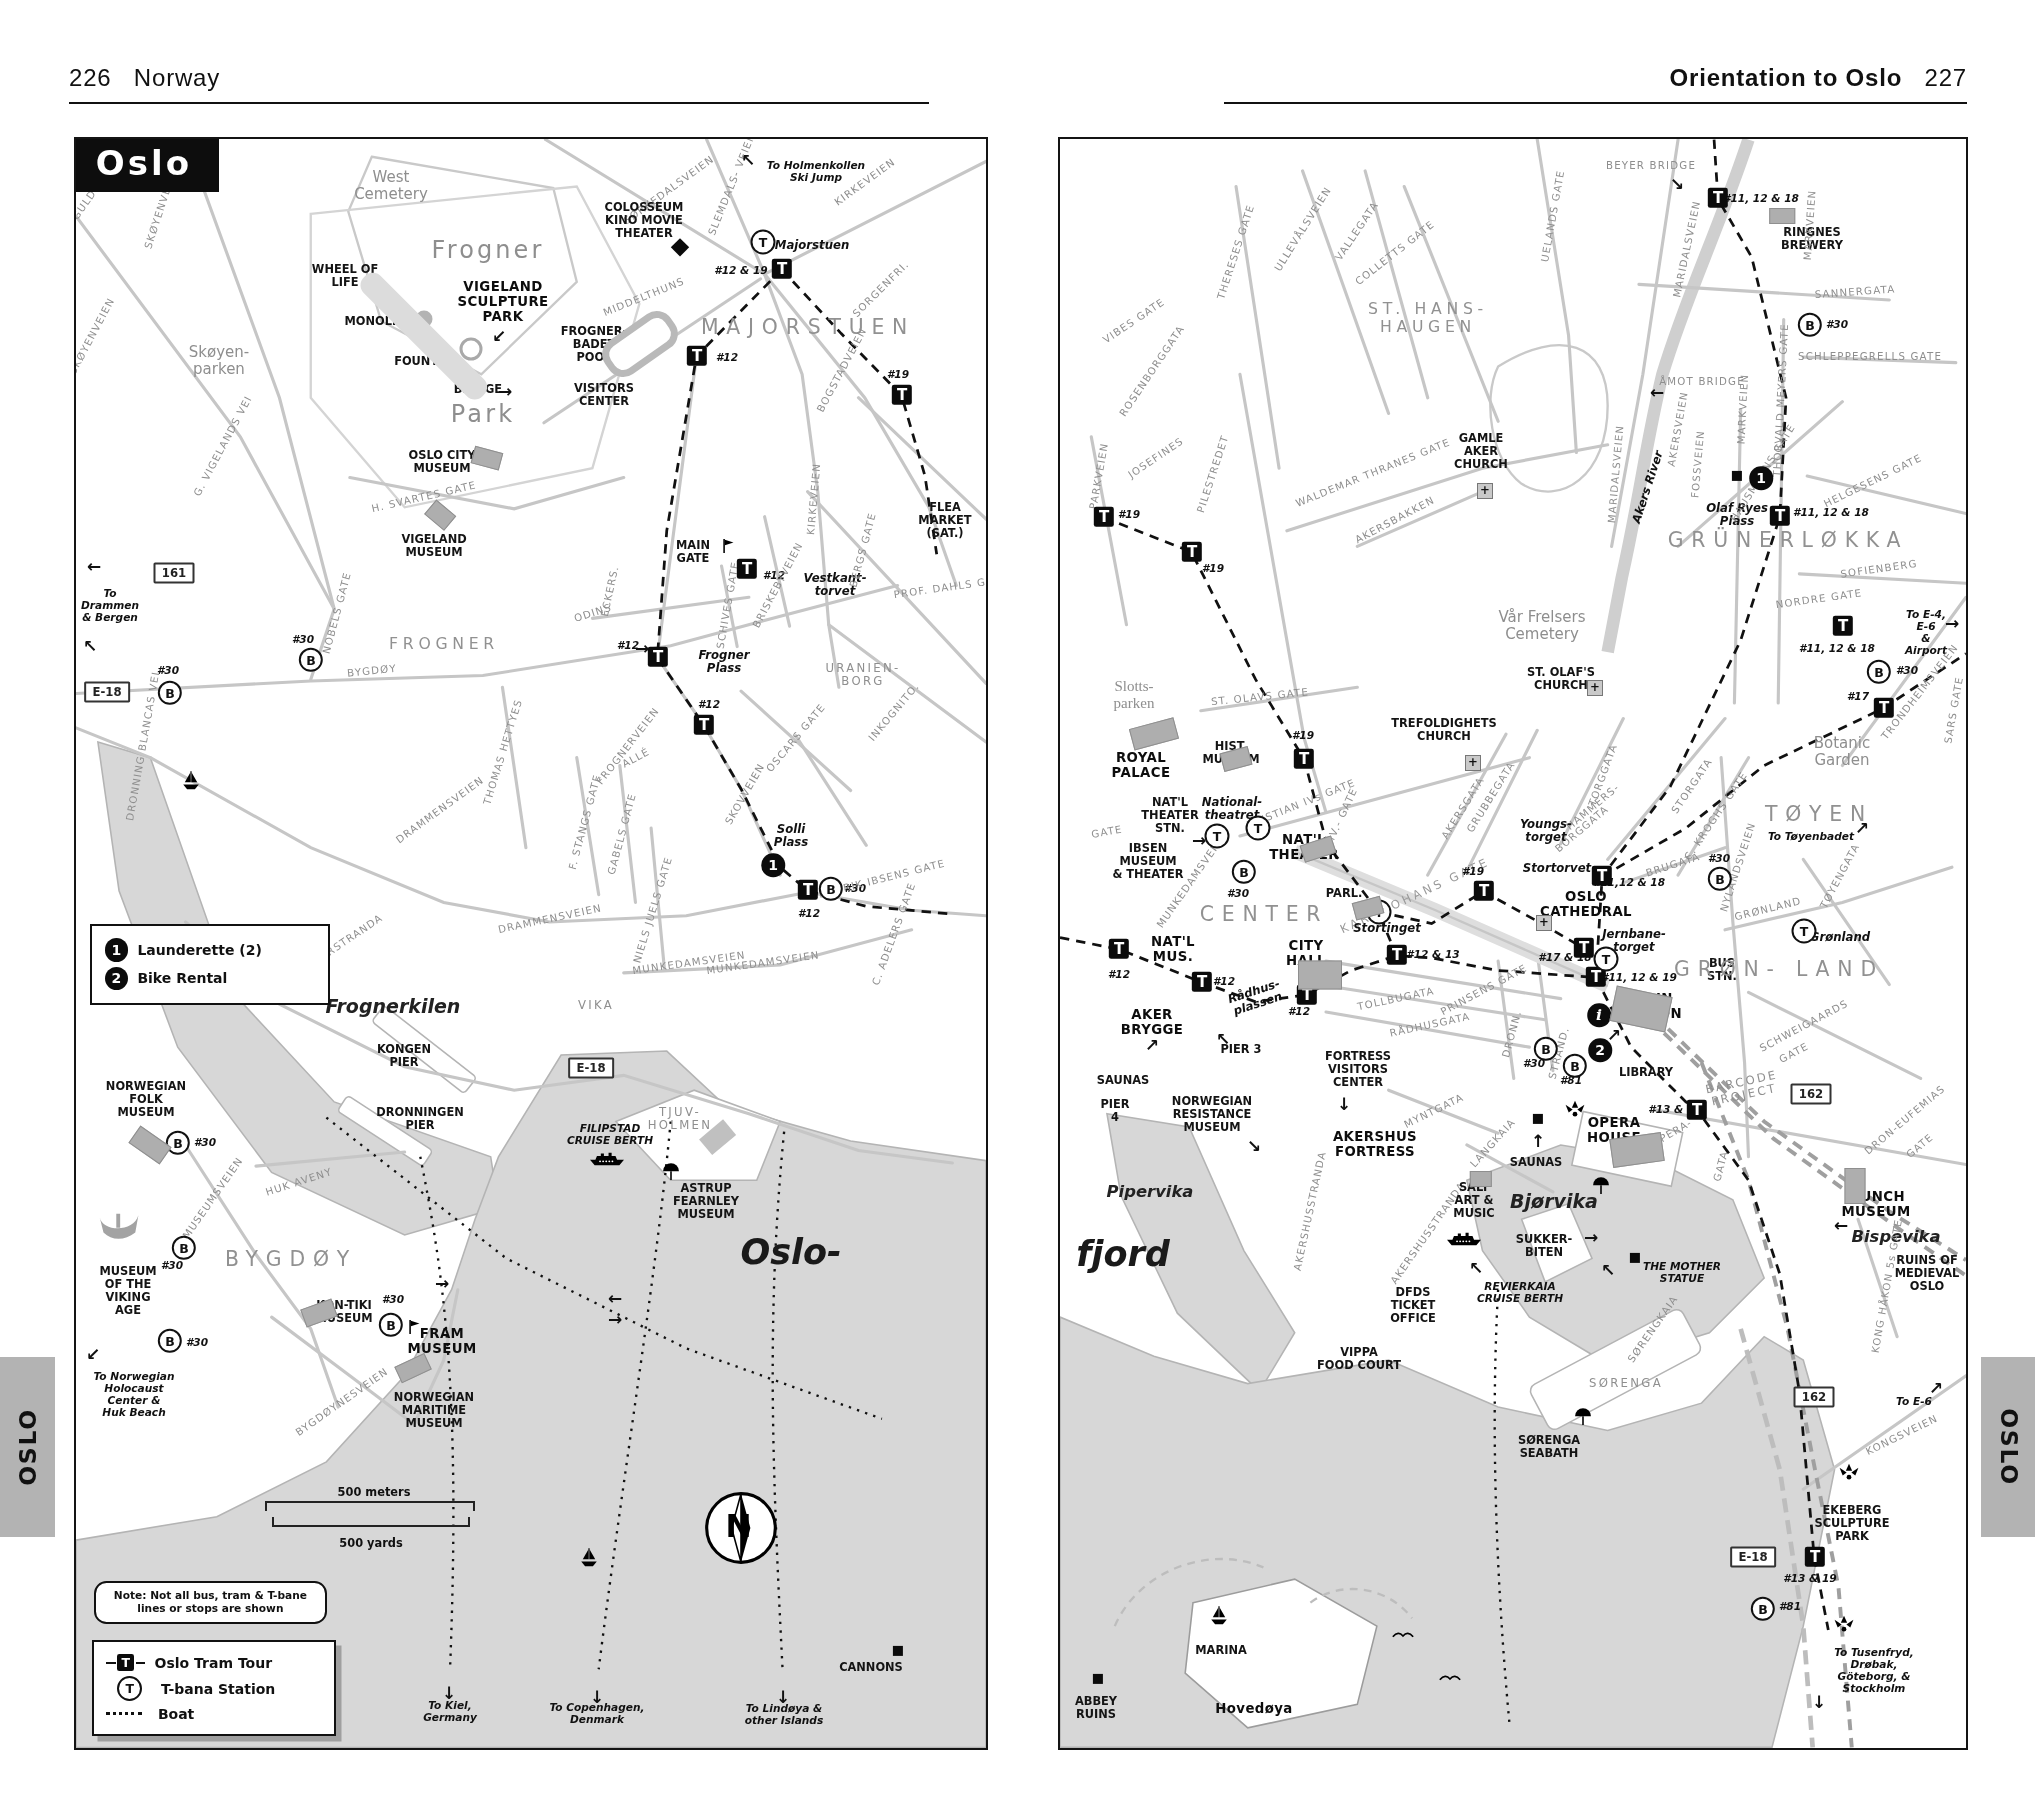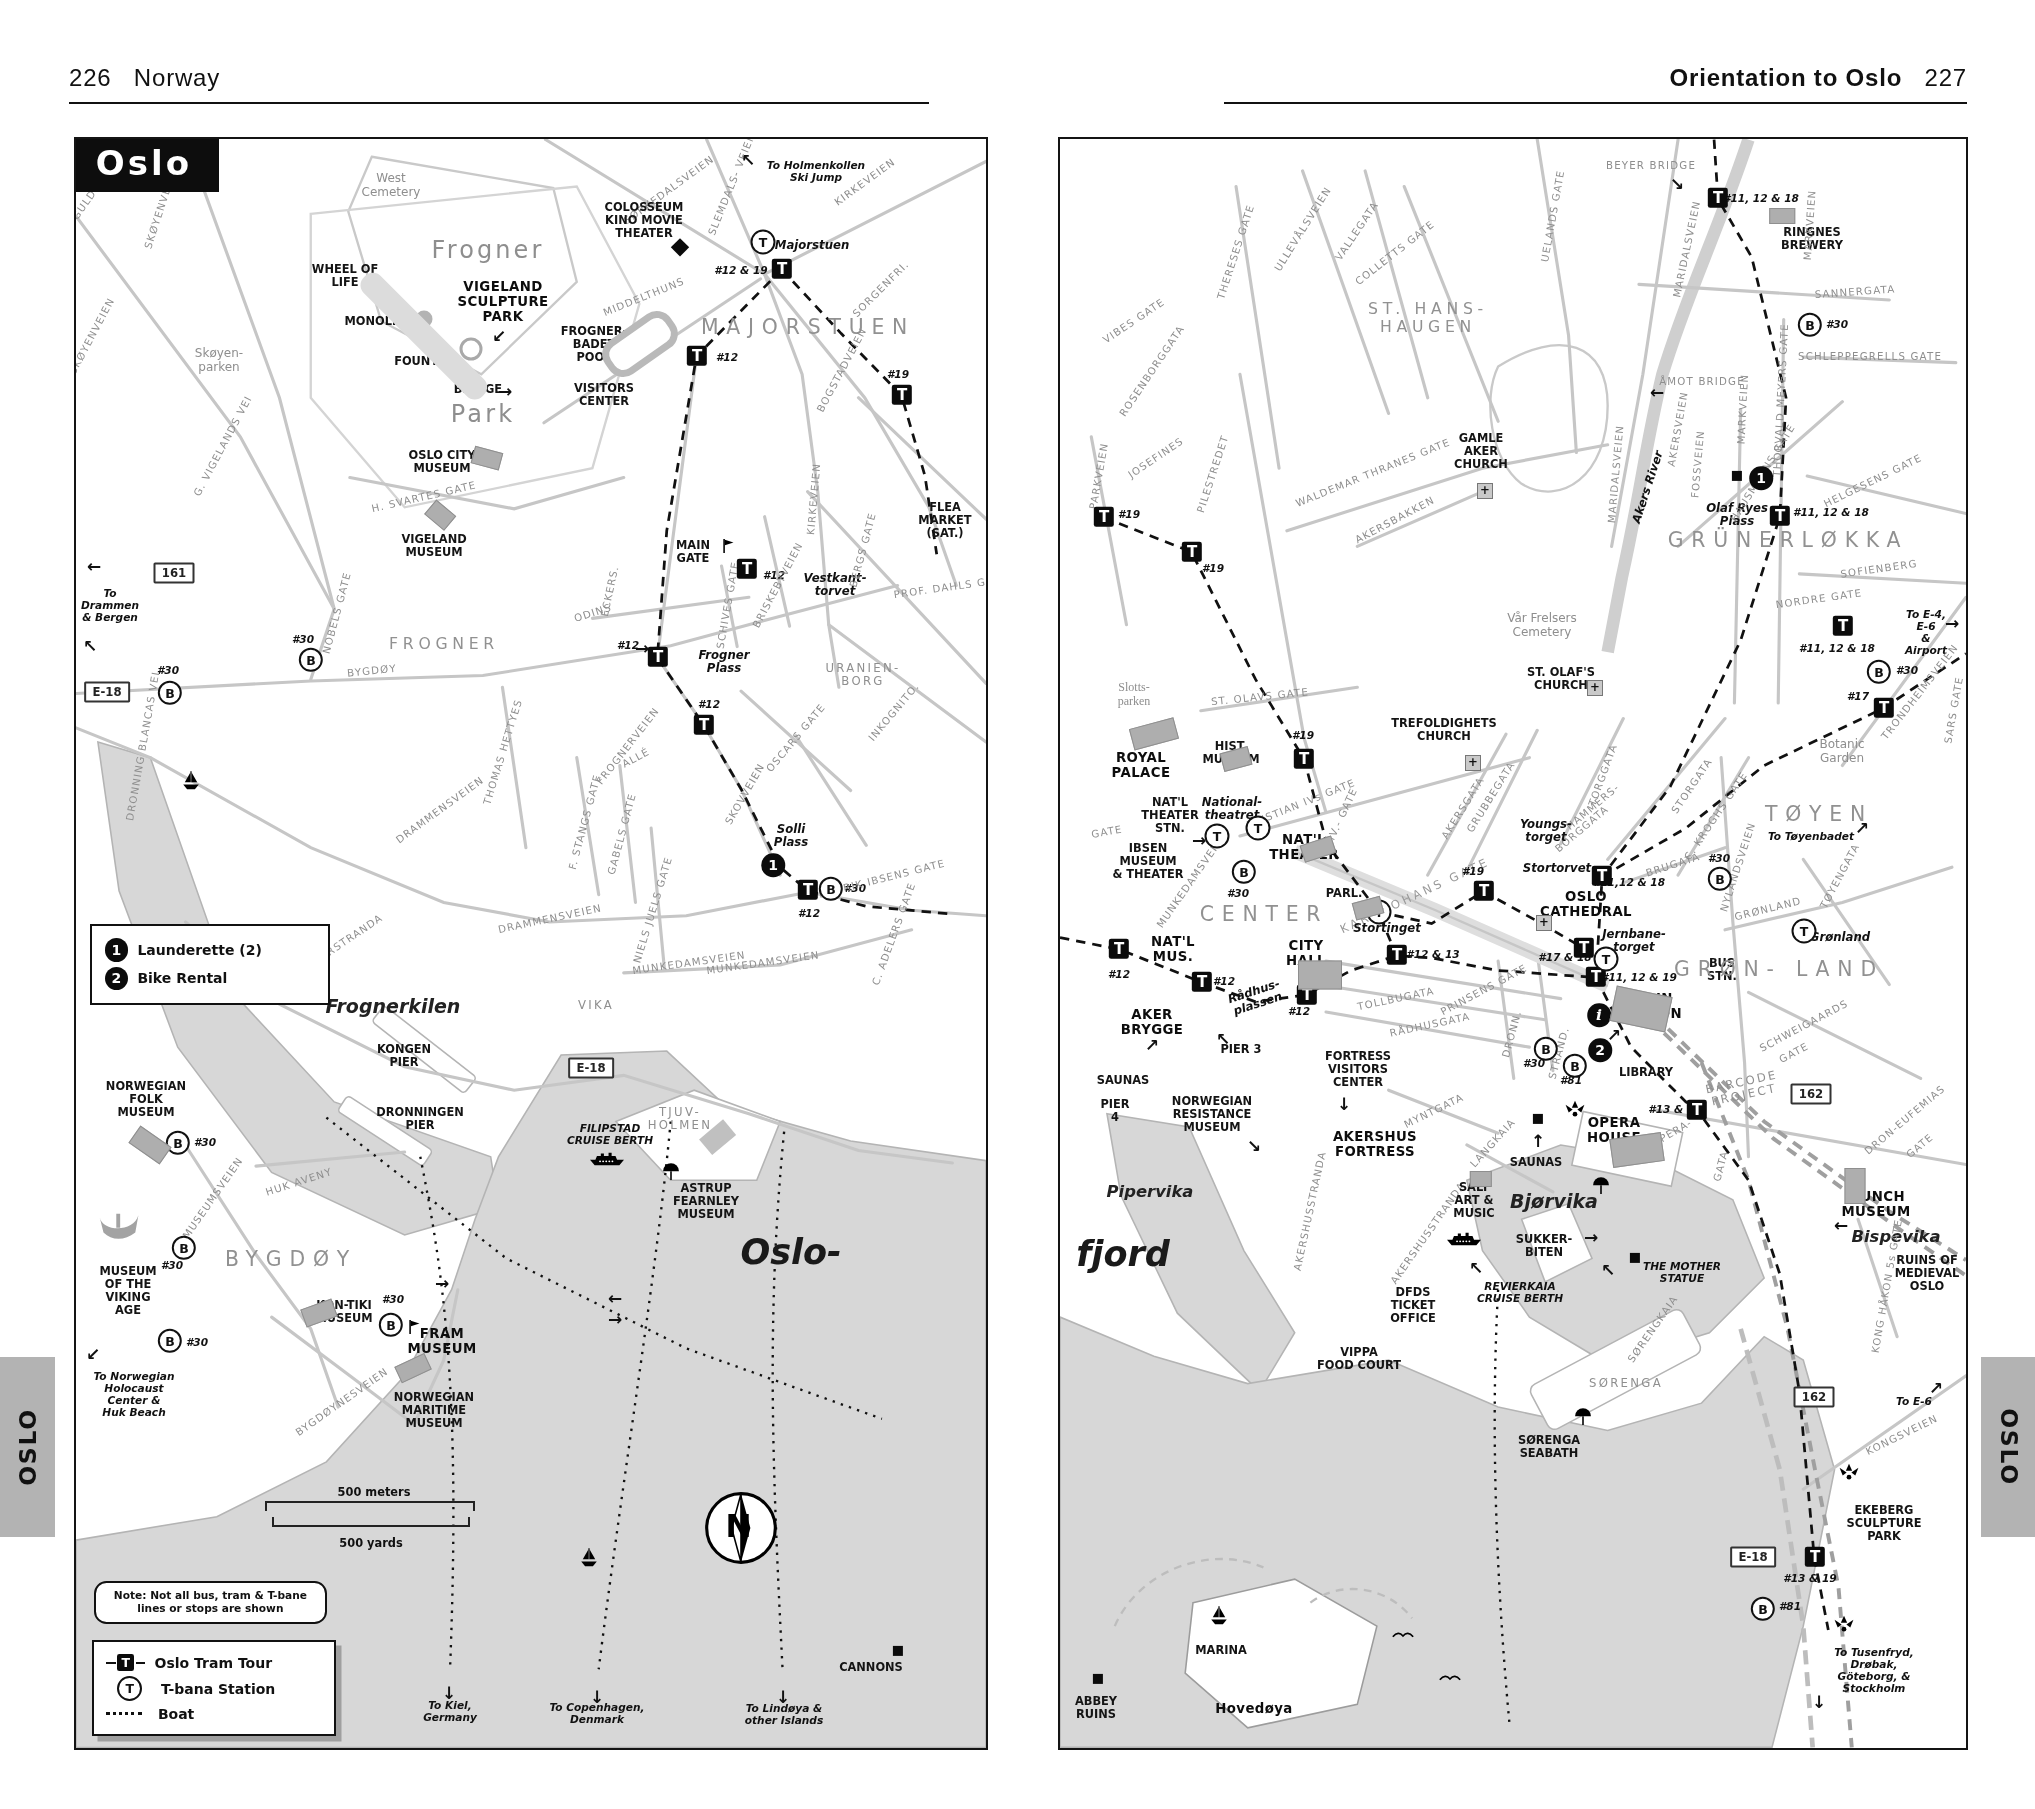--- a/index.html
+++ b/index.html
@@ -15,21 +15,21 @@
   .titlebox{position:absolute;left:-2.3px;top:-2.3px;background:#0d0d0d;color:#fff;
             font-size:34px;font-weight:bold;padding:6.3px 27px 9.4px 22px;letter-spacing:3.1px;z-index:30;}
   
   .lbl{position:absolute;transform:translate(-50%,-50%);text-align:center;white-space:pre-line;
        line-height:1.13;z-index:20;pointer-events:none;}
   .s {color:#8e8e8e;font-size:10.2px;letter-spacing:1.2px;white-space:nowrap;}
   .sl{color:#9a9a9a;font-size:11.7px;letter-spacing:3.1px;white-space:nowrap;}
   .d {color:#919191;font-size:20.4px;letter-spacing:7.8px;white-space:nowrap;}
   .d3{color:#919191;font-size:15.7px;letter-spacing:4.7px;}
   .d2{color:#8f8f8f;font-size:11.7px;letter-spacing:2.3px;}
-  .g {color:#8e8e8e;font-size:12px;}
+  .g {color:#8e8e8e;font-size:15px;}
   .g2{color:#8e8e8e;font-size:24px;letter-spacing:3.1px;}
   .p {font-size:11.4px;font-weight:bold;color:#141414;}
   .p2{font-size:13.3px;font-weight:bold;color:#0d0d0d;letter-spacing:0.4px;}
   .w {font-size:19px;font-weight:bold;font-style:italic;color:#222;}
   .wm{font-size:16.4px;font-weight:bold;font-style:italic;color:#222;}
   .w2{font-size:35px;font-weight:bold;font-style:italic;color:#1a1a1a;}
   .b {font-size:11.7px;font-weight:bold;font-style:italic;color:#111;}
   .i {font-size:10.6px;font-style:italic;font-weight:600;color:#111;}
   .n {font-size:10.6px;font-weight:bold;font-style:italic;color:#111;white-space:nowrap;}
   .sc{font-size:11.4px;font-weight:600;color:#111;}
@@ -712,21 +712,21 @@
       <div class="lbl s" style="left: 593px; top: 1190px; transform: translate(-50%, -50%) rotate(-55deg);">SØRENGKAIA</div>
       <div class="lbl d2" style="left: 566px; top: 1245px; transform: translate(-50%, -50%);">SØRENGA</div>
       <div class="lbl p" style="left: 489px; top: 1308px; transform: translate(-50%, -50%);">SØRENGA
 SEABATH</div>
       <div class="lbl p" style="left: 867px; top: 1134px; transform: translate(-50%, -50%);">RUINS OF
 MEDIEVAL
 OSLO</div>
       <div class="lbl s" style="left: 827px; top: 1147px; transform: translate(-50%, -50%) rotate(-80deg);">KONG HÅKON 5s GATE</div>
       <div class="lbl s" style="left: 842px; top: 1296px; transform: translate(-50%, -50%) rotate(-26deg);">KONGSVEIEN</div>
       <div class="lbl i" style="left: 854px; top: 1263px; transform: translate(-50%, -50%);">To E-6</div>
-      <div class="lbl p" style="left: 824px; top: 1384px; transform: translate(-50%, -50%);">EKEBERG
+      <div class="lbl p" style="left: 792px; top: 1384px; transform: translate(-50%, -50%);">EKEBERG
 SCULPTURE
 PARK</div>
       <div class="lbl n" style="left: 750px; top: 1440px; transform: translate(-50%, -50%);">#13 &amp; 19</div>
       <div class="lbl n" style="left: 730px; top: 1468px; transform: translate(-50%, -50%);">#81</div>
       <div class="lbl i" style="left: 814px; top: 1532px; transform: translate(-50%, -50%);">To Tusenfryd, Drøbak,
 Göteborg, &amp; Stockholm</div>
       <div class="lbl w2" style="left: 63px; top: 1116px; transform: translate(-50%, -50%);">fjord</div>
       <div class="lbl p" style="left: 161px; top: 1511px; transform: translate(-50%, -50%);">MARINA</div>
       <div class="lbl p2" style="left: 194px; top: 1570px; transform: translate(-50%, -50%);">Hovedøya</div>
       <div class="lbl p" style="left: 36px; top: 1569px; transform: translate(-50%, -50%);">ABBEY

